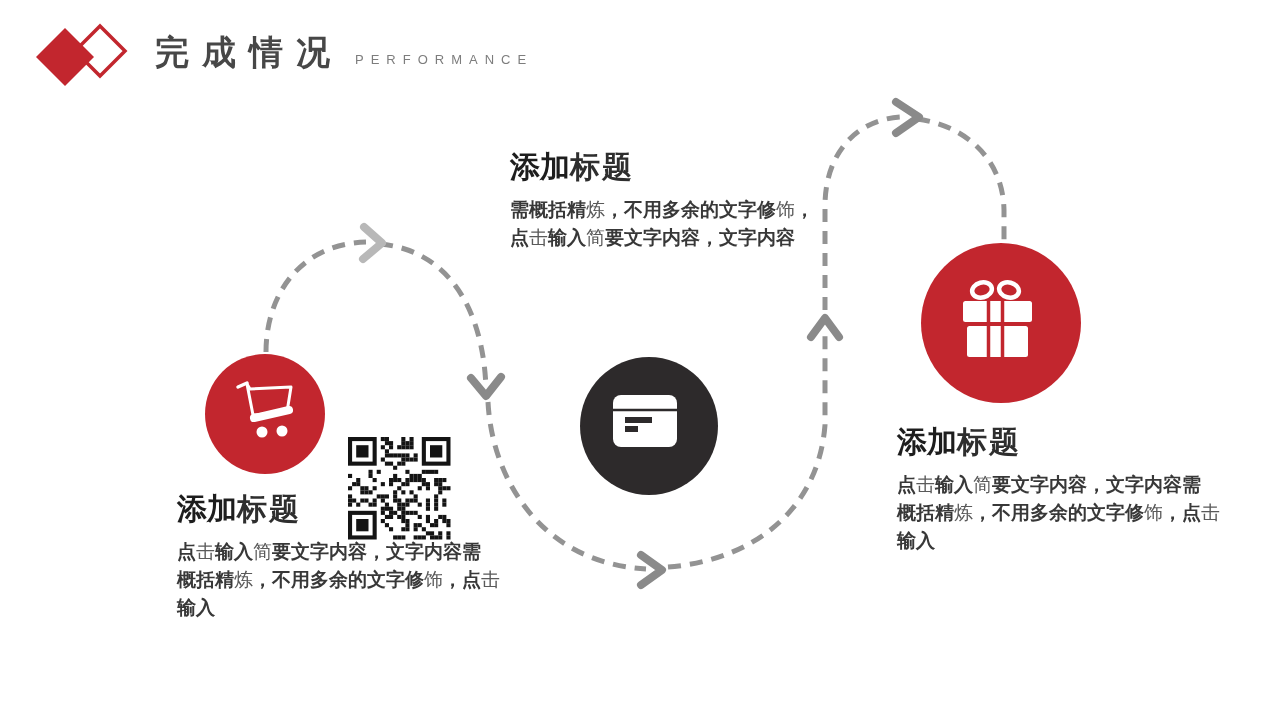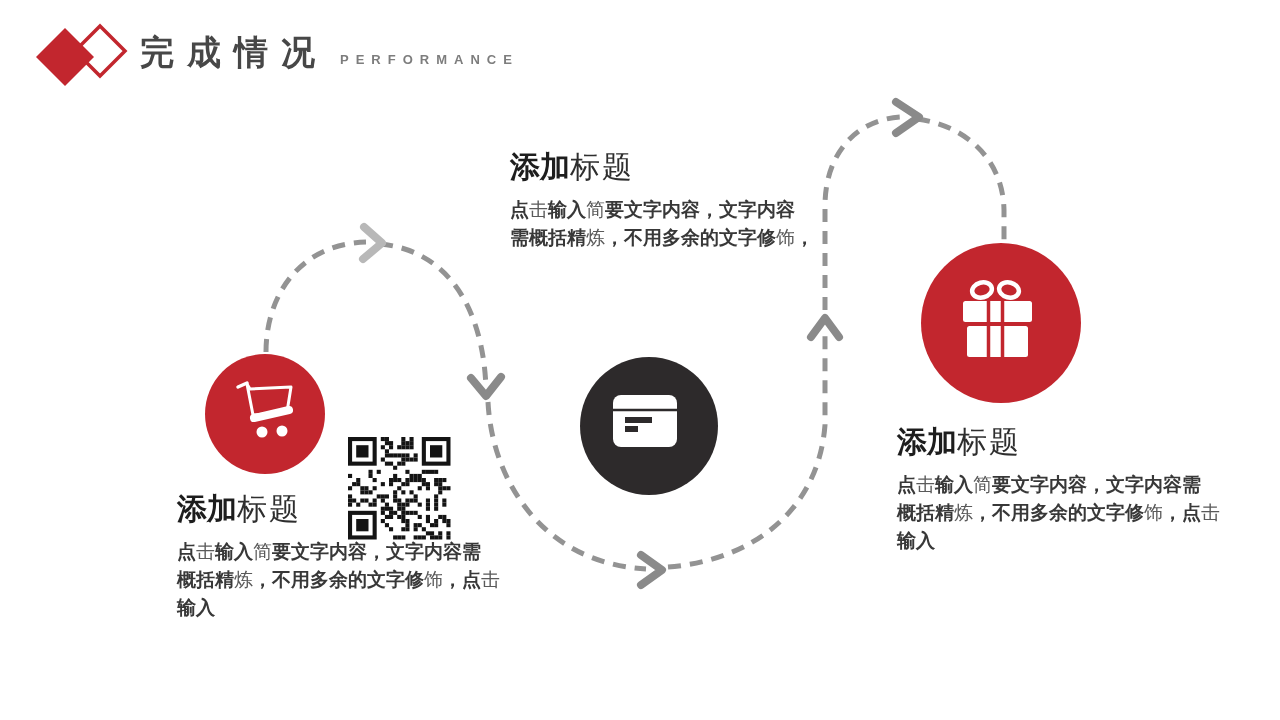--- a/index.html
+++ b/index.html
@@ -23,29 +23,29 @@
   .s-dash{stroke:var(--dash-gray);stroke-width:5;fill:none;stroke-dasharray:13 9;}
   .s-arrow{stroke:var(--arrow-gray);stroke-width:8;fill:none;stroke-linecap:round;stroke-linejoin:round;}
   .s-arrow-light{stroke:var(--arrow-light);stroke-width:8;fill:none;stroke-linecap:round;stroke-linejoin:round;}
   .s-white{stroke:#ffffff;fill:none;}
   .s-accent{stroke:var(--accent-red);fill:none;}
   .s-darkline{stroke:var(--dark-circle);fill:none;}
 
   
   .header{position:absolute;left:0;top:0;width:100%;height:110px;}
   .logo{position:absolute;left:34px;top:20px;}
-  .h-text{position:absolute;left:140px;top:30px;display:flex;align-items:baseline;white-space:nowrap;}
+  .h-text{position:absolute;left:155px;top:30px;display:flex;align-items:baseline;white-space:nowrap;}
   .h-title{font-size:34px;font-weight:600;letter-spacing:13px;color:#474747;}
-  .h-sub{font-size:13px;font-weight:700;letter-spacing:7px;color:#7d7d7d;margin-left:12px;}
+  .h-sub{font-size:13px;font-weight:400;letter-spacing:7px;color:#7d7d7d;margin-left:12px;}
 
   
   .tblock{position:absolute;}
   .tblock .title{font-size:30px;line-height:34px;margin-bottom:12px;white-space:nowrap;}
   .t-b{font-weight:700;color:#1d1d1d;font-family:Liberation Sans, sans-serif;}
-  .t-l{font-weight:400;color:#2e2e2e;font-family:"Liberation Serif",serif;letter-spacing:2px;}
+  .t-l{font-weight:700;color:#2e2e2e;font-family:"Liberation Serif",serif;letter-spacing:2px;}
   .body-line{font-size:19px;line-height:28px;white-space:nowrap;}
   .run-b{font-weight:700;color:#383838;font-family:"Liberation Sans",sans-serif;}
   .run-l{font-weight:400;color:#5a5a5a;font-family:"Liberation Serif",serif;}
   #block-top{left:510px;top:150px;width:320px;}
   #block-left{left:177px;top:492px;width:330px;}
   #block-right{left:897px;top:425px;width:330px;}
 </style>
 </head>
 <body>
 
@@ -291,22 +291,22 @@
     </svg>
     <div class="h-text">
       <span class="h-title">完成情况</span>
       <span class="h-sub">PERFORMANCE</span>
     </div>
   </div>
 
   <div class="tblock" id="block-top">
     <div class="title"><span class="t-b">添加</span><span class="t-l">标题</span></div>
     <div class="body">
+        <div class="body-line"><span class="run-b">需概括精</span><span class="run-l">炼</span><span class="run-b">，不用多余的文字修</span><span class="run-l">饰</span><span class="run-b">，</span></div>
         <div class="body-line"><span class="run-b">点</span><span class="run-l">击</span><span class="run-b">输入</span><span class="run-l">简</span><span class="run-b">要文字内容，文字内容</span></div>
-        <div class="body-line"><span class="run-b">需概括精</span><span class="run-l">炼</span><span class="run-b">，不用多余的文字修</span><span class="run-l">饰</span><span class="run-b">，</span></div>
       </div>
   </div>
 
   <div class="tblock" id="block-left">
     <div class="title"><span class="t-b">添加</span><span class="t-l">标题</span></div>
     <div class="body">
         <div class="body-line"><span class="run-b">点</span><span class="run-l">击</span><span class="run-b">输入</span><span class="run-l">简</span><span class="run-b">要文字内容，文字内容需</span></div>
         <div class="body-line"><span class="run-b">概括精</span><span class="run-l">炼</span><span class="run-b">，不用多余的文字修</span><span class="run-l">饰</span><span class="run-b">，点</span><span class="run-l">击</span></div>
         <div class="body-line"><span class="run-b">输入</span></div>
       </div>

